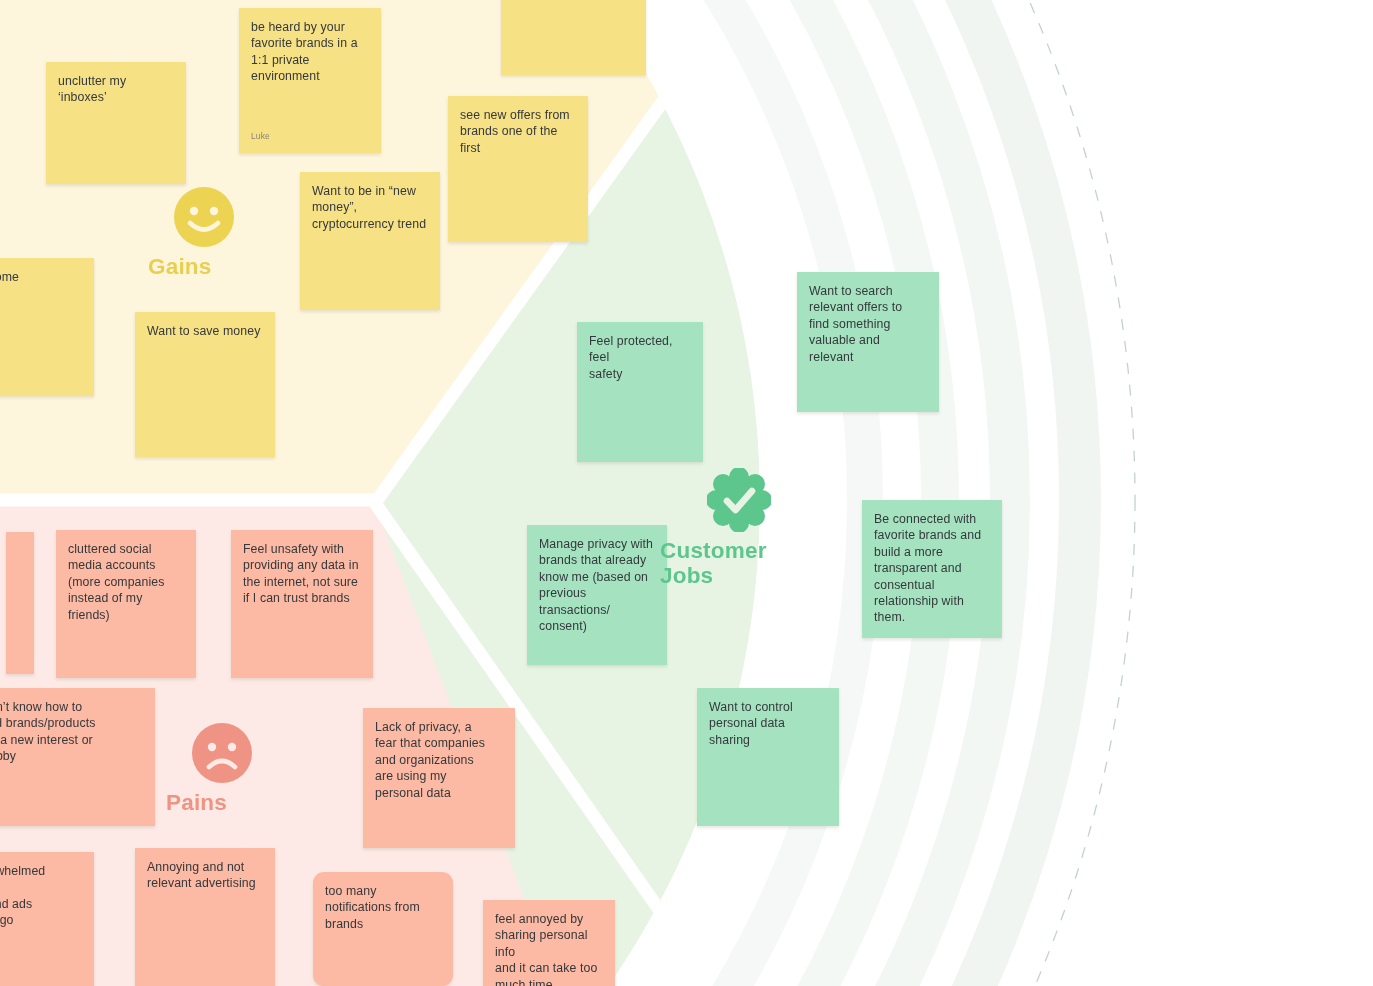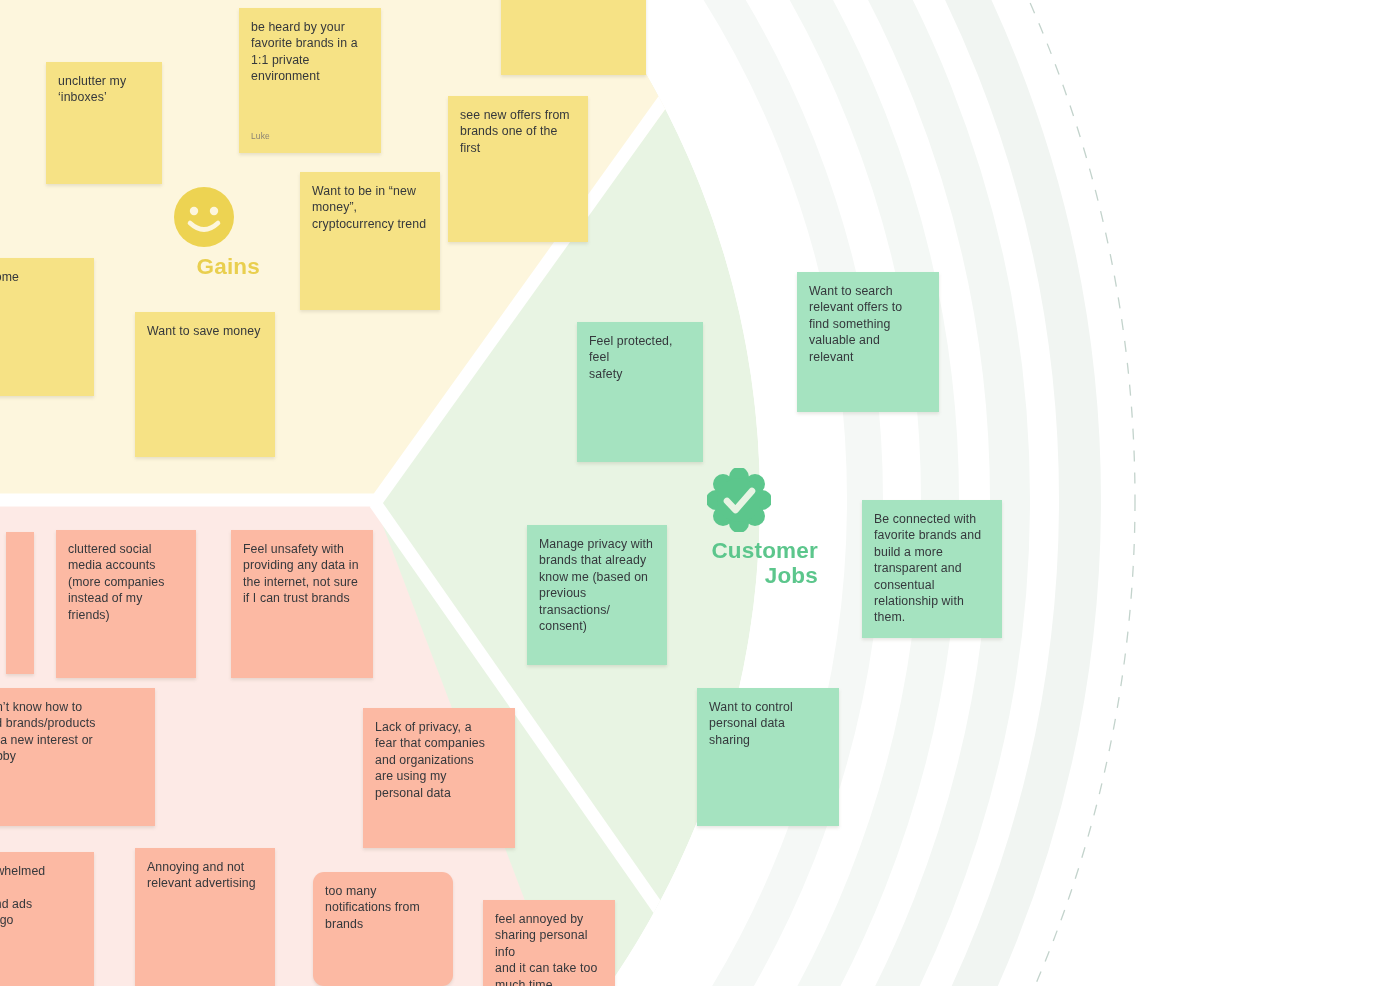--- a/index.html
+++ b/index.html
@@ -34,21 +34,21 @@
   .note.green{background:#a5e3c0;}
   .author{
     position:absolute;
     left:12px;bottom:9px;
     font-size:8.4px;
     color:#8a8374;
     letter-spacing:.2px;
   }
 
   
-  .cluster{position:absolute;text-align:right;}
+  .cluster{position:absolute;text-align:left;}
   .cluster .ic{display:block;margin:0 auto;}
   .cluster .lbl{
     display:block;
     font-weight:bold;
     letter-spacing:.2px;
     margin-top:6px;
   }
   #cluster-gains{left:148px;top:186px;width:112px;}
   #cluster-gains .lbl{font-size:22.5px;color:#e9cf4f;}
   #cluster-pains{left:166px;top:722px;width:112px;}
@@ -86,21 +86,21 @@
 
       <path d="M -1000,500 L 375,500" stroke="#ffffff" stroke-width="13" fill="none"></path>
       <path d="M 375,503 L 800,-90" stroke="#ffffff" stroke-width="13" fill="none"></path>
       <path d="M 375,503 L 820,1140" stroke="#ffffff" stroke-width="13" fill="none"></path>
     </g>
 
     <circle cx="-95" cy="500" r="872" fill="none" stroke="#ffffff" stroke-width="34"></circle>
   </svg>
 
   <div id="notes-layer">
-      <div class="note yellow" style="left: 18px; top: 62px; width: 116px; height: 122px;">
+      <div class="note yellow" style="left: 18px; top: 62px; width: 140px; height: 122px;">
         <span class="txt">unclutter my
 ‘inboxes’</span>
       </div>
       <div class="note yellow" style="left: 211px; top: 8px; width: 142px; height: 145px;">
         <span class="txt">be heard by your
 favorite brands in a
 1:1 private
 environment</span>
         <span class="author">Luke</span>
       </div>
@@ -210,20 +210,29 @@
   <div class="cluster" id="cluster-gains">
     <svg class="ic" width="62" height="62" viewBox="0 0 62 62">
       <circle cx="31" cy="31" r="30" fill="#edd352"></circle>
       <circle cx="21" cy="25" r="4.2" fill="#fdf6dd"></circle>
       <circle cx="41" cy="25" r="4.2" fill="#fdf6dd"></circle>
       <path d="M17 37 Q31 50 45 37" stroke="#fdf6dd" stroke-width="4.6" fill="none" stroke-linecap="round"></path>
     </svg>
     <span class="lbl">Gains</span>
   </div>
 
+  <div class="cluster" id="cluster-pains">
+    <svg class="ic" width="62" height="62" viewBox="0 0 62 62">
+      <circle cx="31" cy="31" r="30" fill="#ef9384"></circle>
+      <circle cx="21" cy="25" r="4.2" fill="#fdeae6"></circle>
+      <circle cx="41" cy="25" r="4.2" fill="#fdeae6"></circle>
+      <path d="M18 45 Q31 33 44 45" stroke="#fdeae6" stroke-width="4.6" fill="none" stroke-linecap="round"></path>
+    </svg>
+    <span class="lbl">Pains</span>
+  </div>
 
   <div class="cluster" id="cluster-jobs">
     <svg class="ic" width="64" height="64" viewBox="0 0 64 64">
       <g fill="#5cc68c">
         <circle cx="32" cy="9" r="10"></circle>
           <circle cx="48" cy="16" r="10"></circle>
         <circle cx="55" cy="32" r="10"></circle>
           <circle cx="48" cy="48" r="10"></circle>
         <circle cx="32" cy="55" r="10"></circle>
           <circle cx="16" cy="48" r="10"></circle>

